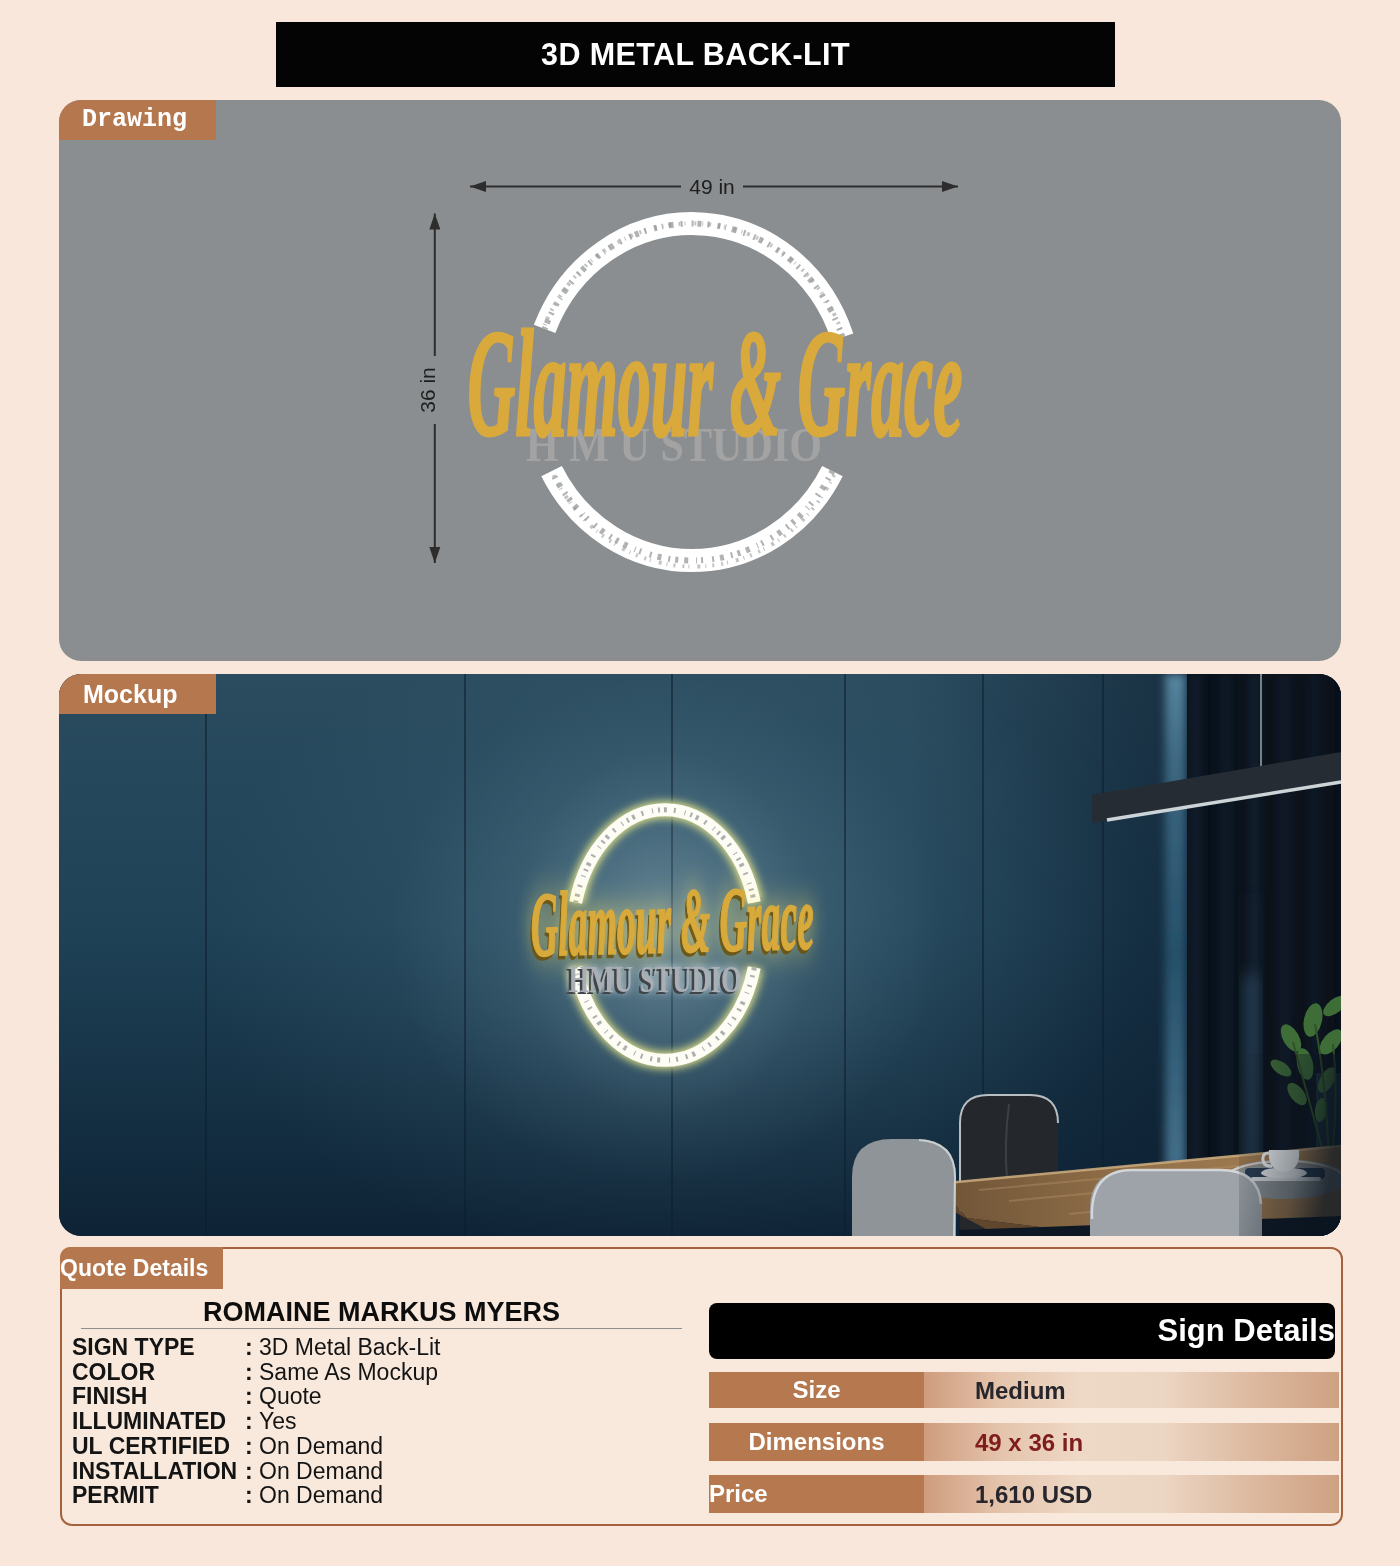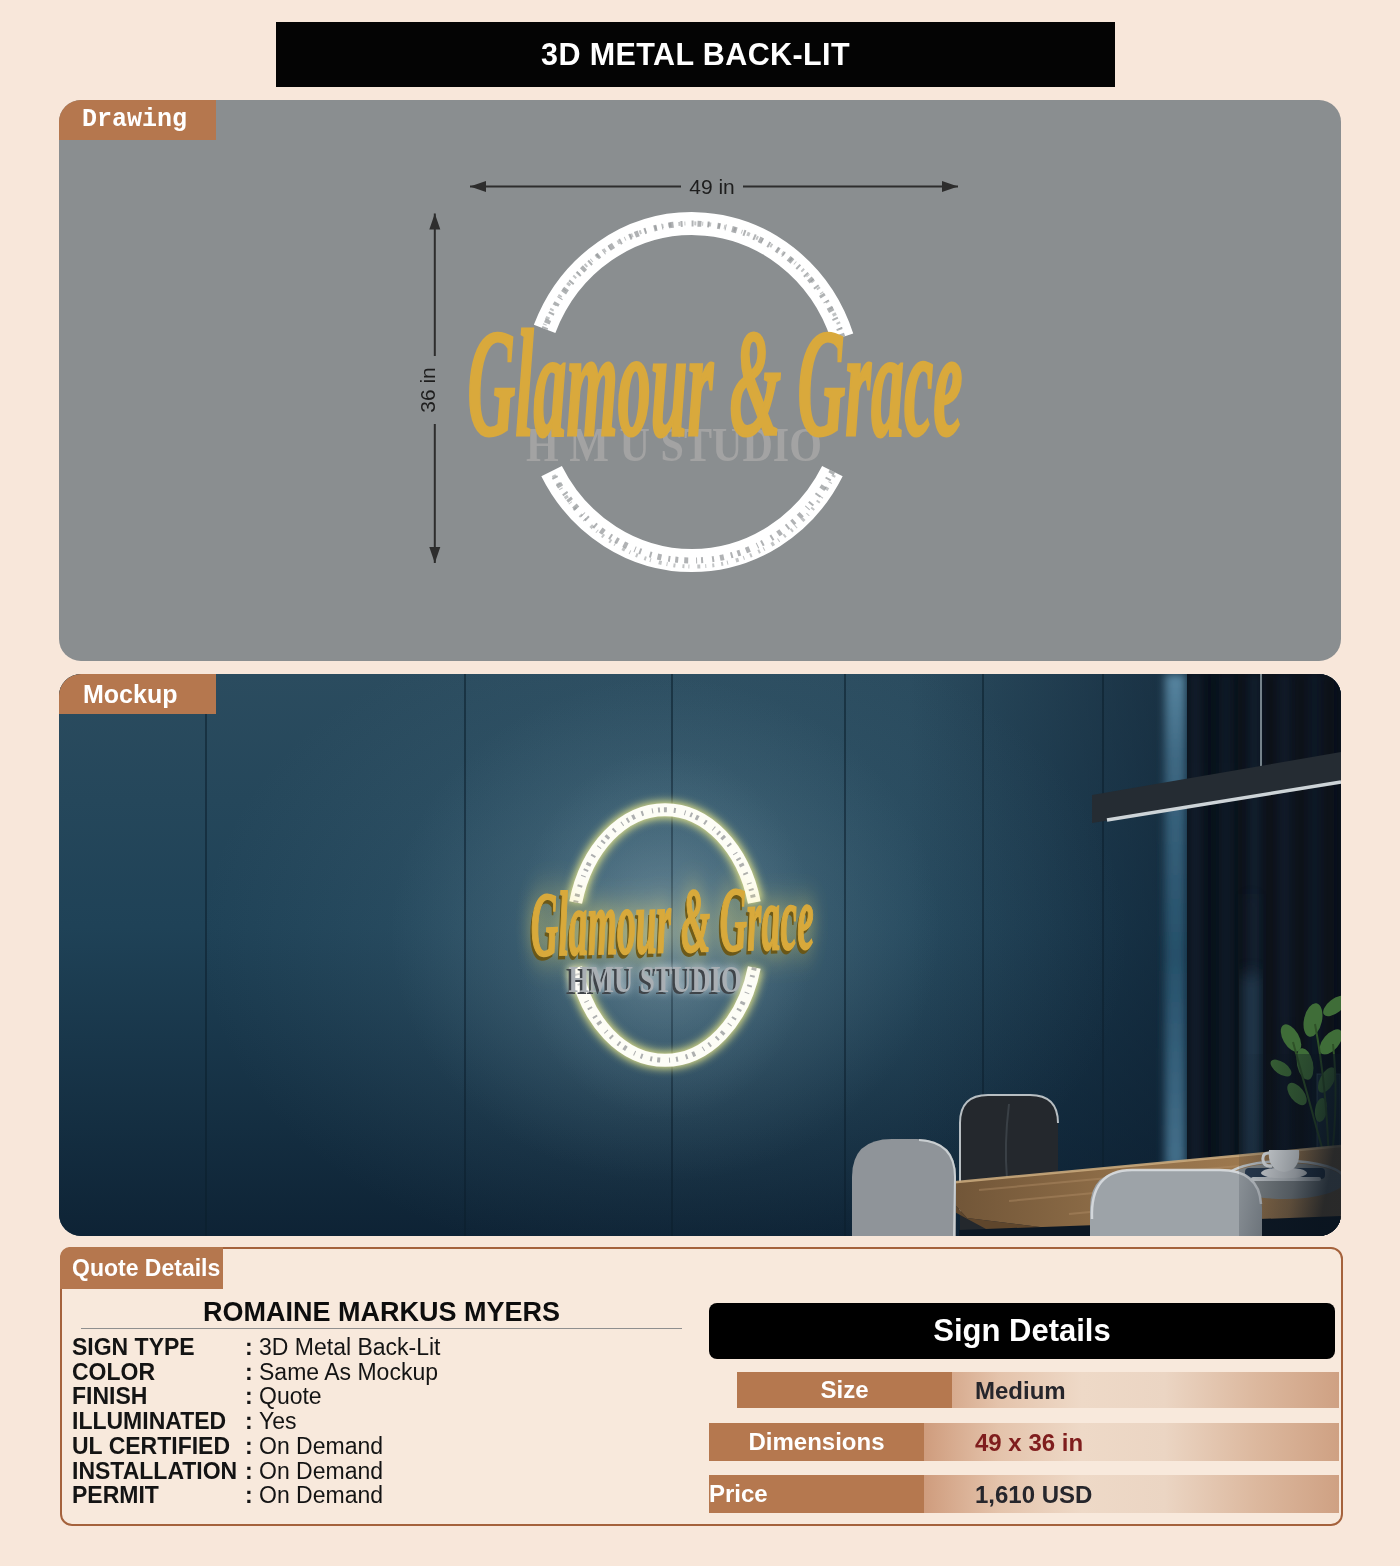--- a/index.html
+++ b/index.html
@@ -219,21 +219,21 @@
 <path d="M 1033 545 Q 1031 496 1073 496 L 1161 496 Q 1200 496 1202 530" fill="none" stroke="#d9dde0" stroke-width="2.5" opacity="0.9"></path>
 
 <rect x="1180" y="380" width="102" height="182" fill="url(#cornerD)"></rect>
 </svg>
 </div>
 
 <div class="abs" style="left:59px;top:674px;width:157px;height:40px;background:#b5774e;border-radius:22px 0 0 0;color:#fff;font-weight:bold;font-size:25px;line-height:40px;padding-left:24px;box-sizing:border-box;">Mockup</div>
 
 <div class="abs" style="left:60px;top:1247px;width:1279px;height:275px;border:2px solid #a5623c;border-radius:12px;background:#f8e9dc;"></div>
 
-<div class="abs" style="left:60px;top:1247px;width:163px;height:42px;background:#b5774e;border-radius:10px 0 0 0;color:#fff;font-weight:bold;font-size:23px;line-height:42px;padding-left:12px;box-sizing:border-box;">Quote Details</div>
+<div class="abs" style="left:60px;top:1247px;width:163px;height:42px;background:#b5774e;border-radius:10px 0 0 0;color:#fff;font-weight:bold;font-size:23px;line-height:42px;box-sizing:border-box;">Quote Details</div>
 
 <div class="abs" style="left:81px;top:1297px;width:601px;text-align:center;font-weight:bold;font-size:27px;letter-spacing:0px;color:#0d0d0d;">ROMAINE MARKUS MYERS</div>
 
 <div class="abs" style="left:81px;top:1328px;width:601px;height:1px;background:#8f8f8f;"></div>
 
 <div class="abs" style="left:72px;top:1335px;font-size:23px;line-height:24.7px;color:#141414;">
   <div><b>SIGN TYPE</b></div>
   <div><b>COLOR</b></div>
   <div><b>FINISH</b></div>
   <div><b>ILLUMINATED</b></div>
@@ -255,24 +255,24 @@
 <div class="abs" style="left:259px;top:1335px;font-size:23px;line-height:24.7px;color:#141414;">
   <div>3D Metal Back-Lit</div>
   <div>Same As Mockup</div>
   <div>Quote</div>
   <div>Yes</div>
   <div>On Demand</div>
   <div>On Demand</div>
   <div>On Demand</div>
 </div>
 
-<div class="abs" style="left:709px;top:1303px;width:626px;height:56px;background:#000;border-radius:8px;color:#fff;font-weight:bold;font-size:31px;text-align:center;line-height:56px;">Sign Details</div>
+<div class="abs" style="left:709px;top:1303px;width:626px;height:56px;background:#000;border-radius:8px;color:#fff;font-weight:bold;font-size:31px;text-align:right;line-height:56px;">Sign Details</div>
 
 <div class="abs" style="left:924px;top:1372px;width:415px;height:36px;background:linear-gradient(90deg,#cf9c7d 0%,#e4c3ab 18%,#eed9c7 38%,#ebd5c3 58%,#dcb89e 80%,#cfa183 100%);"></div>
-<div class="abs" style="left:709px;top:1372px;width:215px;height:36px;background:#b5784f;color:#fff;font-weight:bold;font-size:24px;text-align:center;line-height:36px;margin-left:28px;">Size</div>
+<div class="abs" style="left:709px;top:1372px;width:215px;height:36px;background:#b5784f;color:#fff;font-weight:bold;font-size:24px;text-align:center;line-height:36px;">Size</div>
 <div class="abs" style="left:975px;top:1372px;height:36px;color:#26262c;font-weight:bold;font-size:24px;line-height:37px;">Medium</div>
 
 <div class="abs" style="left:924px;top:1423px;width:415px;height:38px;background:linear-gradient(90deg,#cf9c7d 0%,#e4c3ab 18%,#eed9c7 38%,#ebd5c3 58%,#dcb89e 80%,#cfa183 100%);"></div>
 <div class="abs" style="left:709px;top:1423px;width:215px;height:38px;background:#b5784f;color:#fff;font-weight:bold;font-size:24px;text-align:center;line-height:38px;">Dimensions</div>
 <div class="abs" style="left:975px;top:1423px;height:38px;color:#7f1d1d;font-weight:bold;font-size:24px;line-height:39px;">49 x 36 in</div>
 
 <div class="abs" style="left:924px;top:1475px;width:415px;height:38px;background:linear-gradient(90deg,#cf9c7d 0%,#e4c3ab 18%,#eed9c7 38%,#ebd5c3 58%,#dcb89e 80%,#cfa183 100%);"></div>
 <div class="abs" style="left:709px;top:1475px;width:215px;height:38px;background:#b5784f;color:#fff;font-weight:bold;font-size:24px;text-align:left;line-height:38px;">Price</div>
 <div class="abs" style="left:975px;top:1475px;height:38px;color:#26262c;font-weight:bold;font-size:24px;line-height:39px;text-align:right;">1,610 USD</div>
 

